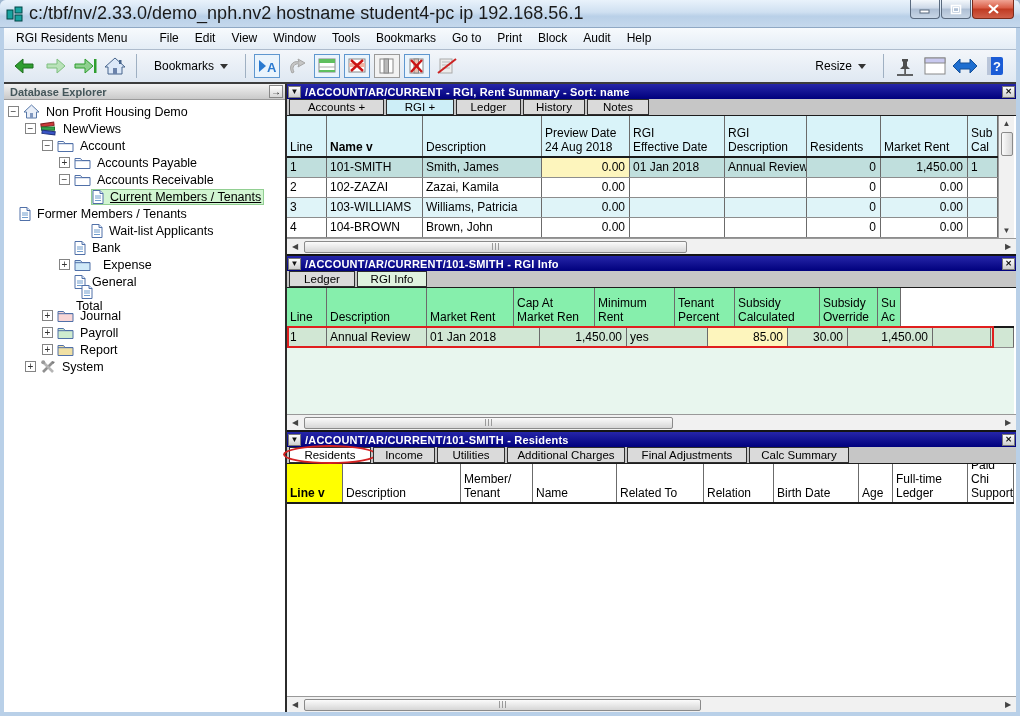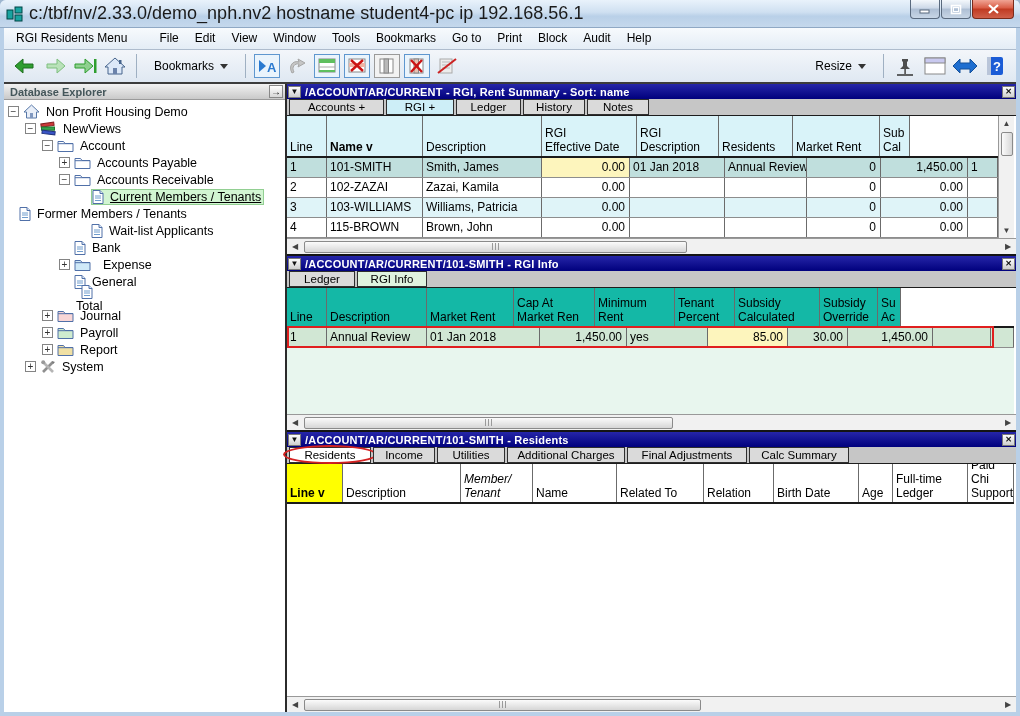--- a/index.html
+++ b/index.html
@@ -74,21 +74,21 @@
   .tab.active-white { background:#ffffff; }
   .ellipse { position:absolute; left:-7px; top:-3px; right:-7px; bottom:-2px; border:2px solid #d42222; border-radius:50%; pointer-events:none; }
 
   .pgrid { display:flex; flex:1; overflow:hidden; }
   .tcol { display:flex; flex-direction:column; }
   .trow { display:flex; flex:none; }
   .tcell { border-right:1px solid #6b6b6b; overflow:hidden; white-space:nowrap; flex:none; padding:0 3px; line-height:19px; }
   .thead { border-bottom:2px solid #1a1a1a; }
   .thead .tcell { display:flex; flex-direction:column; justify-content:flex-end; white-space:pre-line; line-height:14px; padding:2px 3px; }
   .h-cyan .tcell { background:#d9f3f9; }
-  .h-green .tcell { background:#14b8a6; }
+  .h-green .tcell { background:#86efac; }
   .h-white .tcell { background:#ffffff; }
   .b { font-weight:bold; }
   .yellow-h { background:#ffff00 !important; }
   .brow { border-bottom:1px solid #8d8d8d; }
   .num { text-align:right; padding-right:4px; }
   .r-teal .tcell { background:#c0dfdd; }
   .r-cyan .tcell { background:#dff4f8; }
   .r-green .tcell { background:#d1e7d4; }
   .yellow-c { background:#fdf5bd !important; }
   .row-red { position:relative; }
@@ -498,20 +498,22 @@
             <div class="tab" style="width: 65px;">Ledger</div>
             <div class="tab" style="width: 62px;">History</div>
             <div class="tab" style="width: 62px;">Notes</div>
           </div>
         <div class="pgrid">
           <div class="tcol" style="width:711px">
               <div class="trow thead h-cyan" style="height: 42px;">
                 <div class="tcell" style="width: 40px;">Line</div>
                 <div class="tcell b" style="width: 96px;">Name  v</div>
                 <div class="tcell" style="width: 119px;">Description</div>
+                <div class="tcell" style="width: 88px;">Preview Date
+24 Aug 2018</div>
                 <div class="tcell" style="width: 95px;">RGI
 Effective Date</div>
                 <div class="tcell" style="width: 82px;">RGI
 Description</div>
                 <div class="tcell" style="width: 74px;">Residents</div>
                 <div class="tcell" style="width: 87px;">Market Rent</div>
                 <div class="tcell" style="width: 30px;">Sub
 Cal</div>
               </div>
               <div class="trow brow r-teal" style="height: 20px;">
@@ -542,21 +544,21 @@
                 <div class="tcell" style="width: 119px;">Williams, Patricia</div>
                 <div class="tcell num" style="width: 88px;">0.00</div>
                 <div class="tcell" style="width: 95px;"></div>
                 <div class="tcell" style="width: 82px;"></div>
                 <div class="tcell num" style="width: 74px;">0</div>
                 <div class="tcell num" style="width: 87px;">0.00</div>
                 <div class="tcell" style="width: 30px;"></div>
               </div>
               <div class="trow brow" style="height: 20px;">
                 <div class="tcell" style="width: 40px;">4</div>
-                <div class="tcell" style="width: 96px;">115-BROWN</div>
+                <div class="tcell" style="width: 96px;">104-BROWN</div>
                 <div class="tcell" style="width: 119px;">Brown, John</div>
                 <div class="tcell num" style="width: 88px;">0.00</div>
                 <div class="tcell" style="width: 95px;"></div>
                 <div class="tcell" style="width: 82px;"></div>
                 <div class="tcell num" style="width: 74px;">0</div>
                 <div class="tcell num" style="width: 87px;">0.00</div>
                 <div class="tcell" style="width: 30px;"></div>
               </div>
               <div class="tfiller f-white"></div>
             </div>
@@ -645,21 +647,21 @@
             <div class="tab" style="width: 68px;">Utilities</div>
             <div class="tab" style="width: 118px;">Additional Charges</div>
             <div class="tab" style="width: 120px;">Final Adjustments</div>
             <div class="tab" style="width: 100px;">Calc Summary</div>
           </div>
         <div class="pgrid">
           <div class="tcol" style="width:727px">
               <div class="trow thead h-white" style="height: 40px;">
                 <div class="tcell b yellow-h" style="width: 56px;">Line  v</div>
                 <div class="tcell" style="width: 118px;">Description</div>
-                <div class="tcell" style="width: 72px; font-style: italic;">Member/
+                <div class="tcell" style="width: 72px;">Member/
 Tenant</div>
                 <div class="tcell" style="width: 84px;">Name</div>
                 <div class="tcell" style="width: 87px;">Related To</div>
                 <div class="tcell" style="width: 70px;">Relation</div>
                 <div class="tcell" style="width: 85px;">Birth Date</div>
                 <div class="tcell" style="width: 34px;">Age</div>
                 <div class="tcell" style="width: 75px;">Full-time
 Ledger</div>
                 <div class="tcell" style="width: 46px;">Paid Chi
 Support</div>

